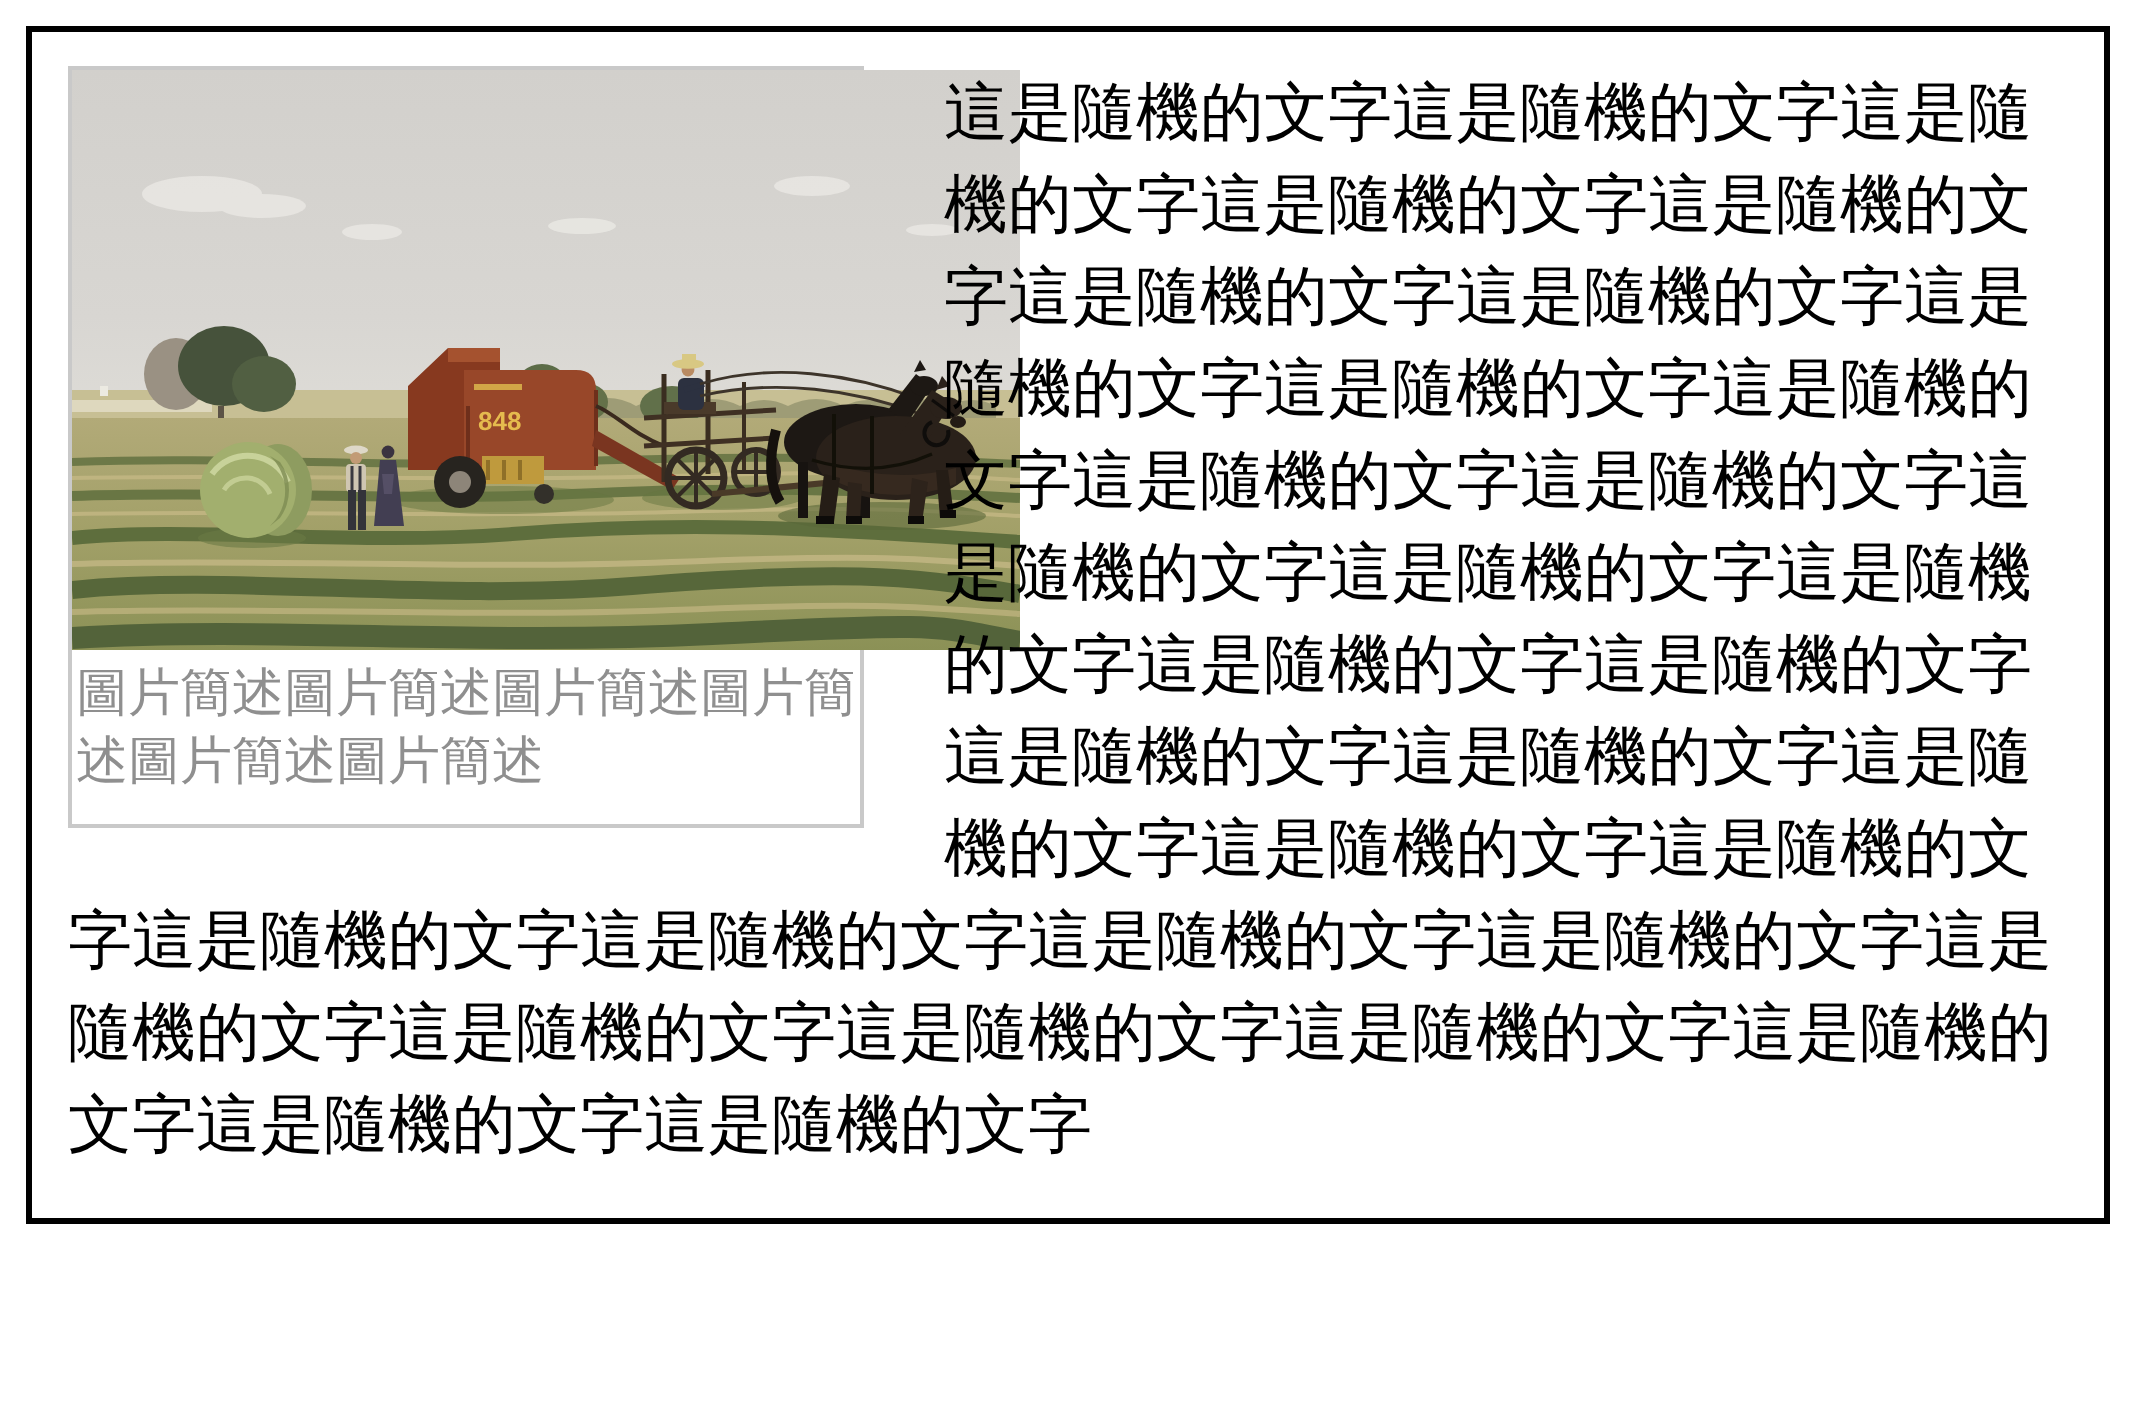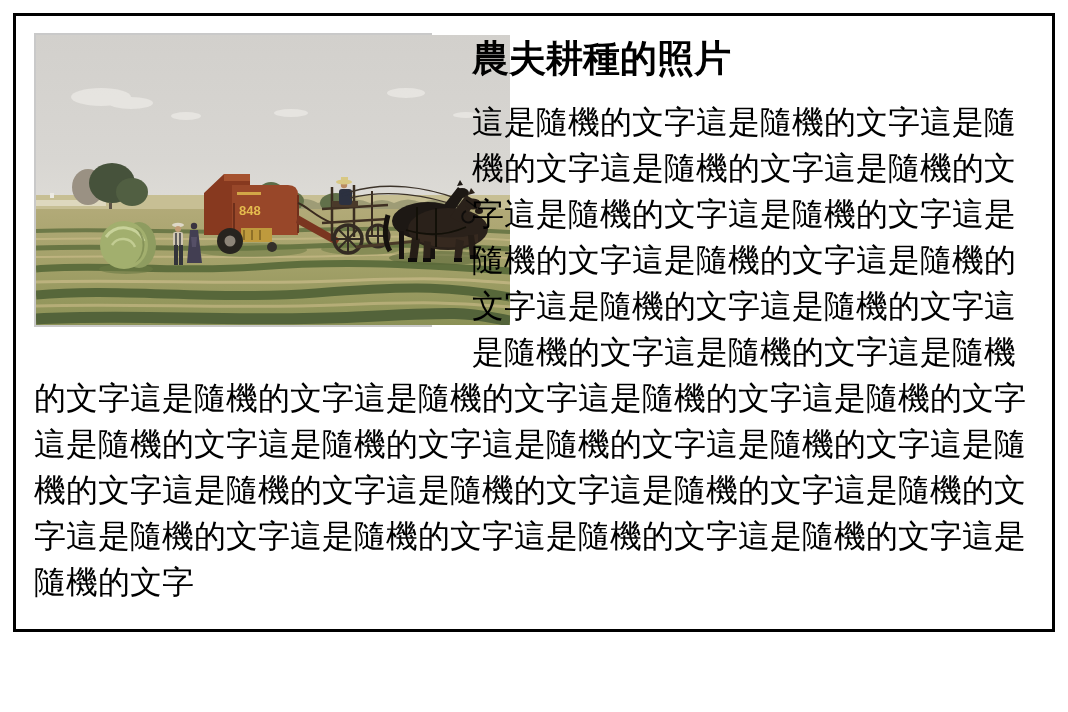--- a/index.html
+++ b/index.html
@@ -209,19 +209,19 @@
         <ellipse cx="437" cy="169" rx="8" ry="5.5" fill="#2a211a"></ellipse>
         <path d="M432,160 l3,-7 l4,5 z" fill="#2a211a"></path>
         <ellipse cx="443" cy="176" rx="4" ry="3" fill="#231b15"></ellipse>
         <line x1="430" y1="165" x2="441" y2="173" stroke="#0e0c0a" stroke-width="1.5"></line>
         <line x1="400" y1="173" x2="400" y2="212" stroke="#121008" stroke-width="2"></line>
         <line x1="381" y1="172" x2="381" y2="205" stroke="#121008" stroke-width="2"></line>
         <path d="M370,195 C390,201 410,201 430,192" stroke="#121008" stroke-width="1.6" fill="none"></path>
         <path d="M430,176 a6,6 0 1 0 8,4" stroke="#0f0d0b" stroke-width="2" fill="none"></path>
       </g>
     </svg>
+    <figcaption>圖片簡述圖片簡述圖片簡述圖片簡述圖片簡述圖片簡述</figcaption>
   </figure>
 
-  <h2 class="article-title">農夫耕種的照片</h2>
 
   <p class="article-body">這是隨機的文字這是隨機的文字這是隨機的文字這是隨機的文字這是隨機的文字這是隨機的文字這是隨機的文字這是隨機的文字這是隨機的文字這是隨機的文字這是隨機的文字這是隨機的文字這是隨機的文字這是隨機的文字這是隨機的文字這是隨機的文字這是隨機的文字這是隨機的文字這是隨機的文字這是隨機的文字這是隨機的文字這是隨機的文字這是隨機的文字這是隨機的文字這是隨機的文字這是隨機的文字這是隨機的文字這是隨機的文字這是隨機的文字這是隨機的文字這是隨機的文字這是隨機的文字這是隨機的文字</p>
 
 </div>
 
 </body></html>

